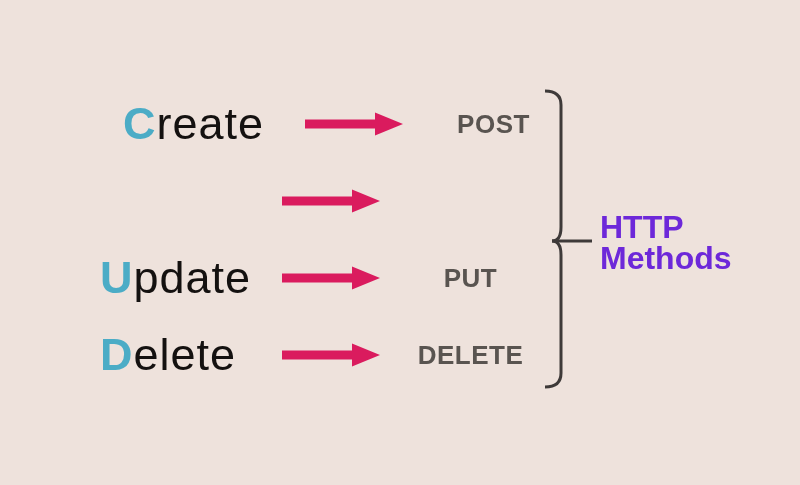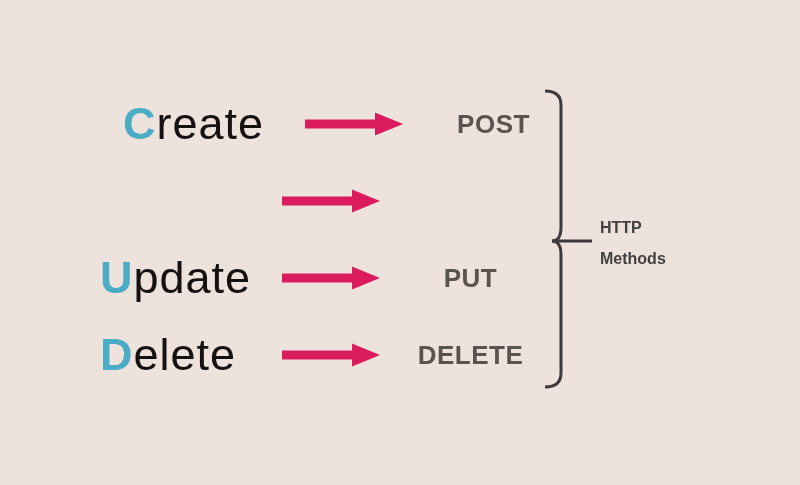--- a/index.html
+++ b/index.html
@@ -62,24 +62,24 @@
   .bracket {
     position: absolute;
     left: 540px;
     top: 85px;
     display: block;
   }
   .bracket-label {
     position: absolute;
     left: 600px;
     top: 212px;
-    font-size: 16px;
+    font-size: 32px;
     font-weight: bold;
     line-height: 31px;
-    color: #404040;
+    color: #6d28d9;
     white-space: pre-line;
   }
 </style>
 </head>
 <body>
 
 <div class="canvas">
 
   <div class="row row-0">
     <div class="word"><span class="initial">C</span><span class="rest">reate</span></div>

